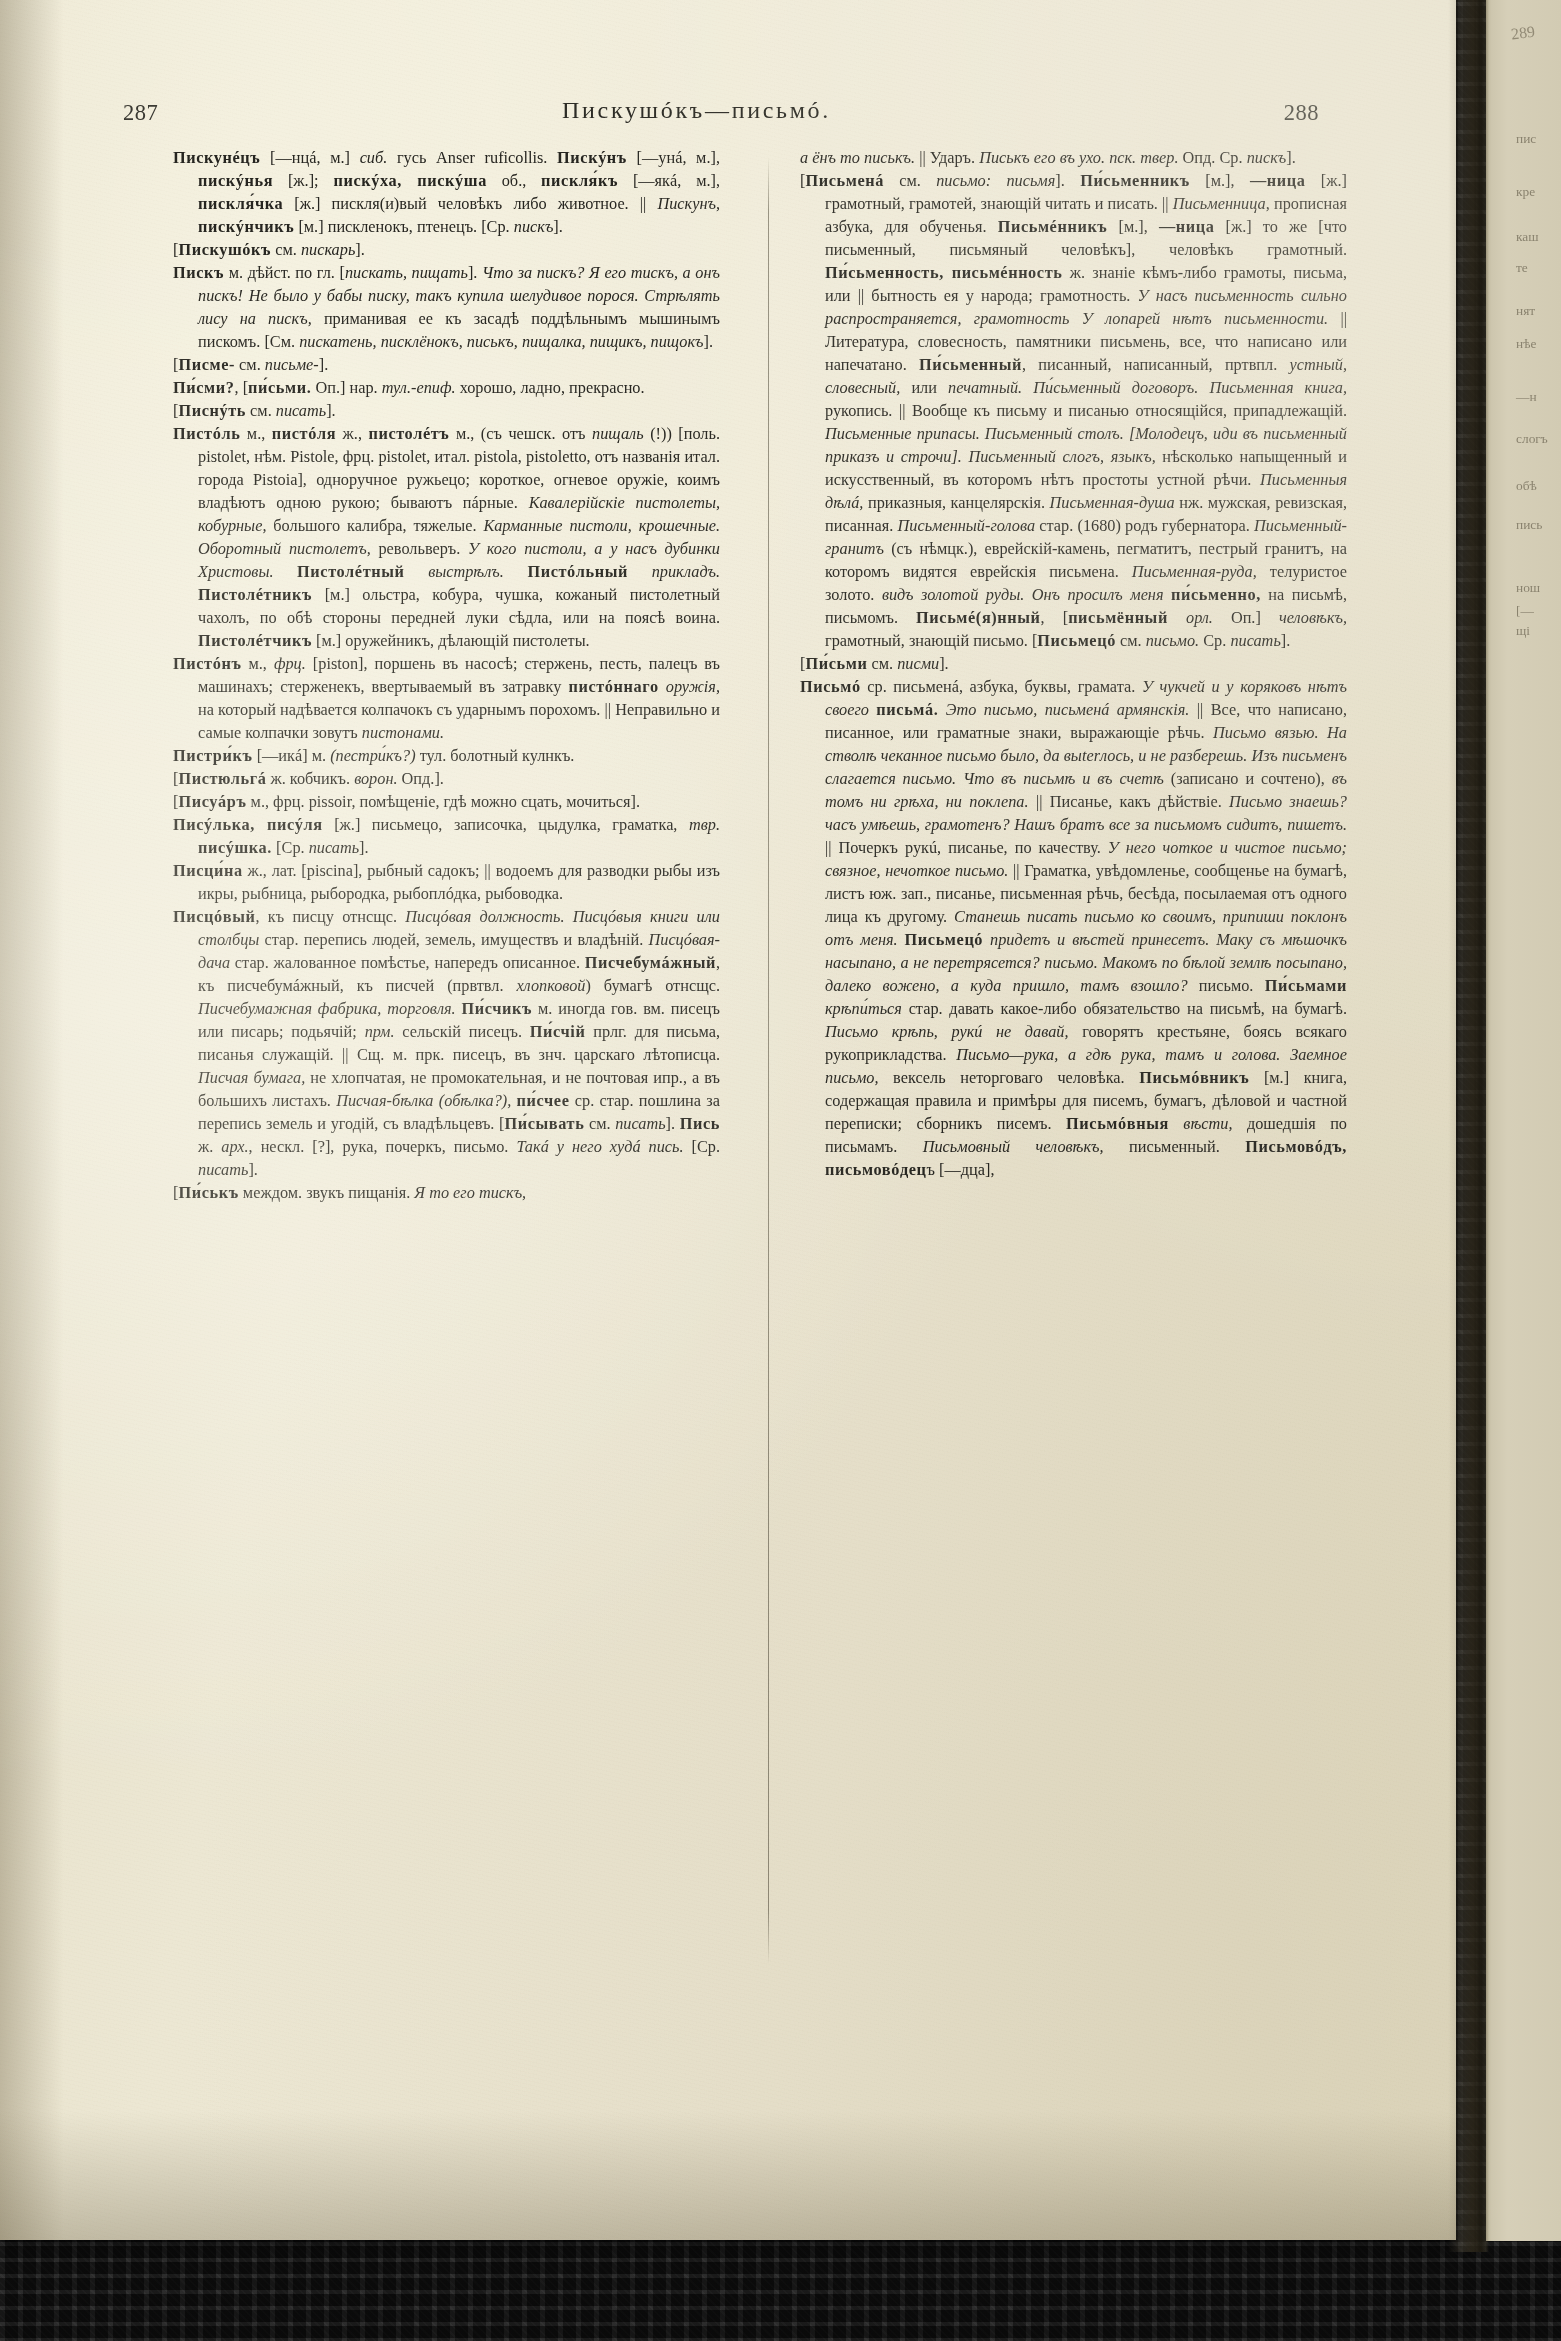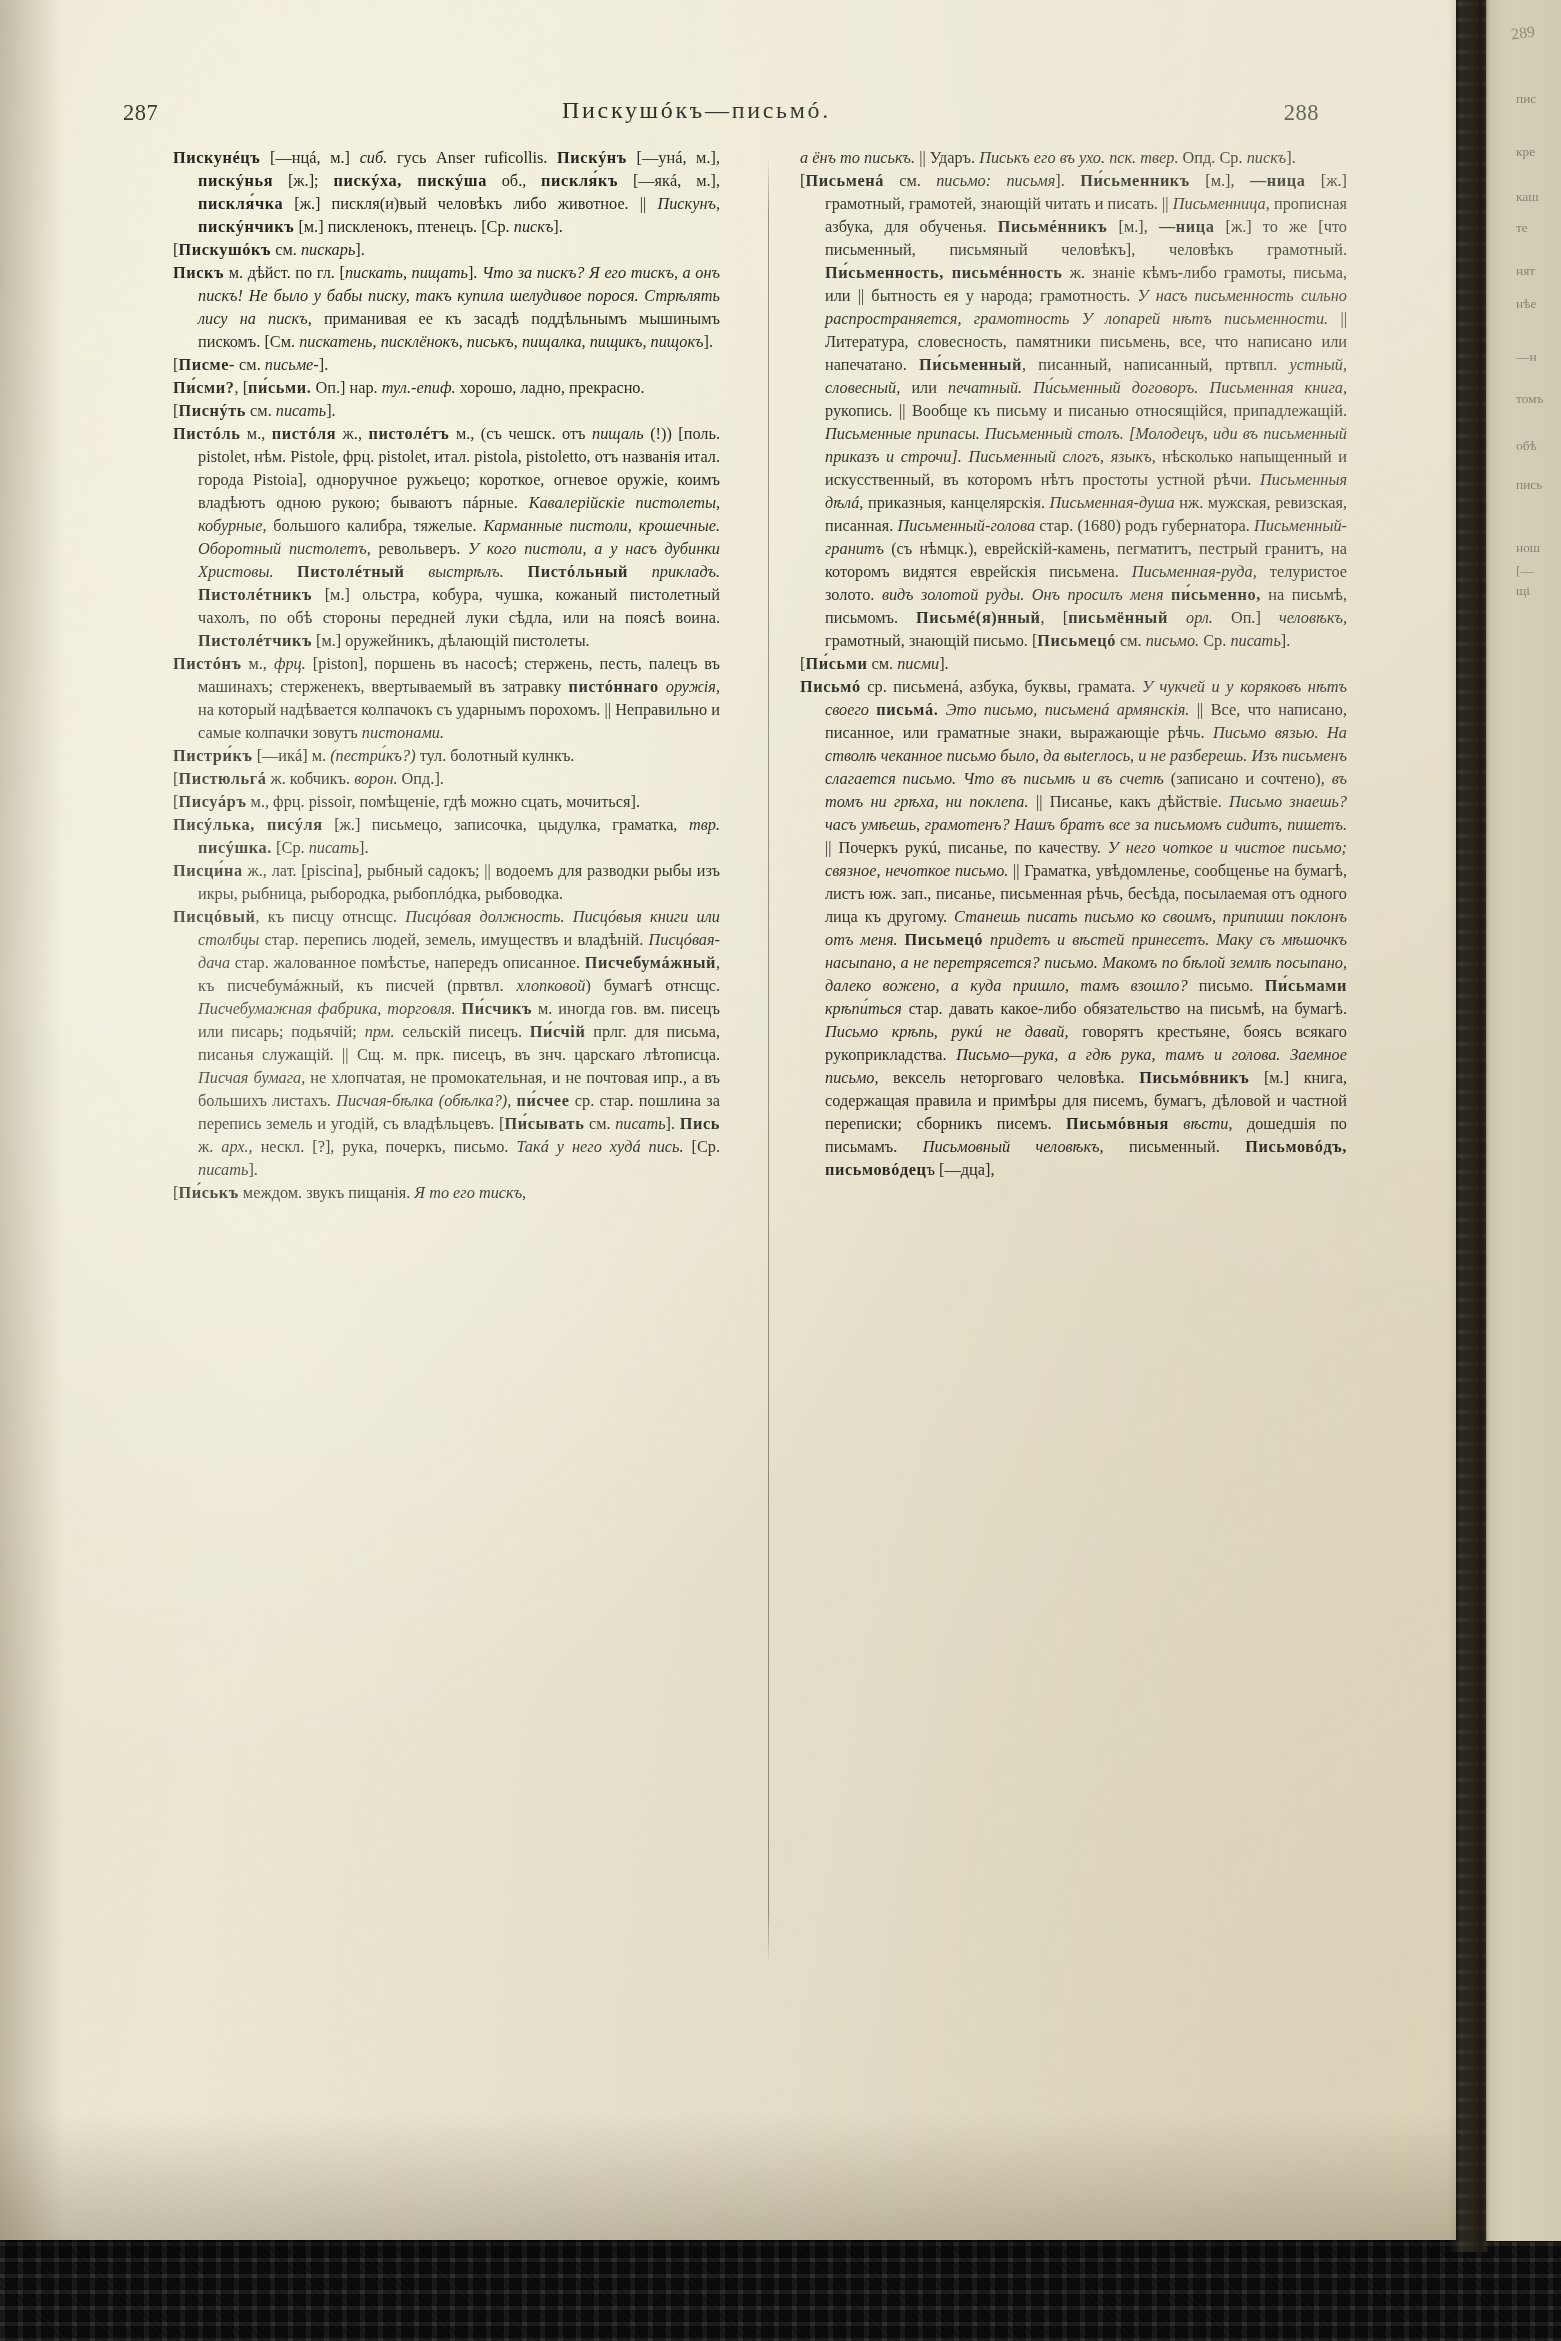--- a/index.html
+++ b/index.html
@@ -50,20 +50,21 @@
     transform: rotate(-7deg);
     opacity: .75;
   }
   #next-page .np-line {
     position: absolute;
     left: 30px;
     font-size: 13.4px;
     color: #6d6653;
     opacity: .72;
     white-space: nowrap;
+    margin-top: 40px;
   }
 
   
   #gutter {
     position: absolute;
     left: 1448px; top: 0;
     width: 41px; height: 2252px;
     background: linear-gradient(90deg,
       rgba(120,110,85,0.00) 0%,
       rgba(120,110,85,0.28) 38%,
@@ -195,21 +196,21 @@
 
 <div id="next-page">
   <div class="np-num">289</div>
   <div class="np-line" style="top:91px">пис</div>
   <div class="np-line" style="top:144px">кре</div>
   <div class="np-line" style="top:189px">каш</div>
   <div class="np-line" style="top:220px">те</div>
   <div class="np-line" style="top:263px">нят</div>
   <div class="np-line" style="top:296px">нѣе</div>
   <div class="np-line" style="top:349px">—н</div>
-  <div class="np-line" style="top:391px">томъ</div>
+  <div class="np-line" style="top:391px">слогъ</div>
   <div class="np-line" style="top:438px">обѣ</div>
   <div class="np-line" style="top:477px">пись</div>
   <div class="np-line" style="top:540px">нош</div>
   <div class="np-line" style="top:563px">[—</div>
   <div class="np-line" style="top:583px">щі</div>
 </div>
 
 <div id="page">
 
   <div id="grain"></div>

